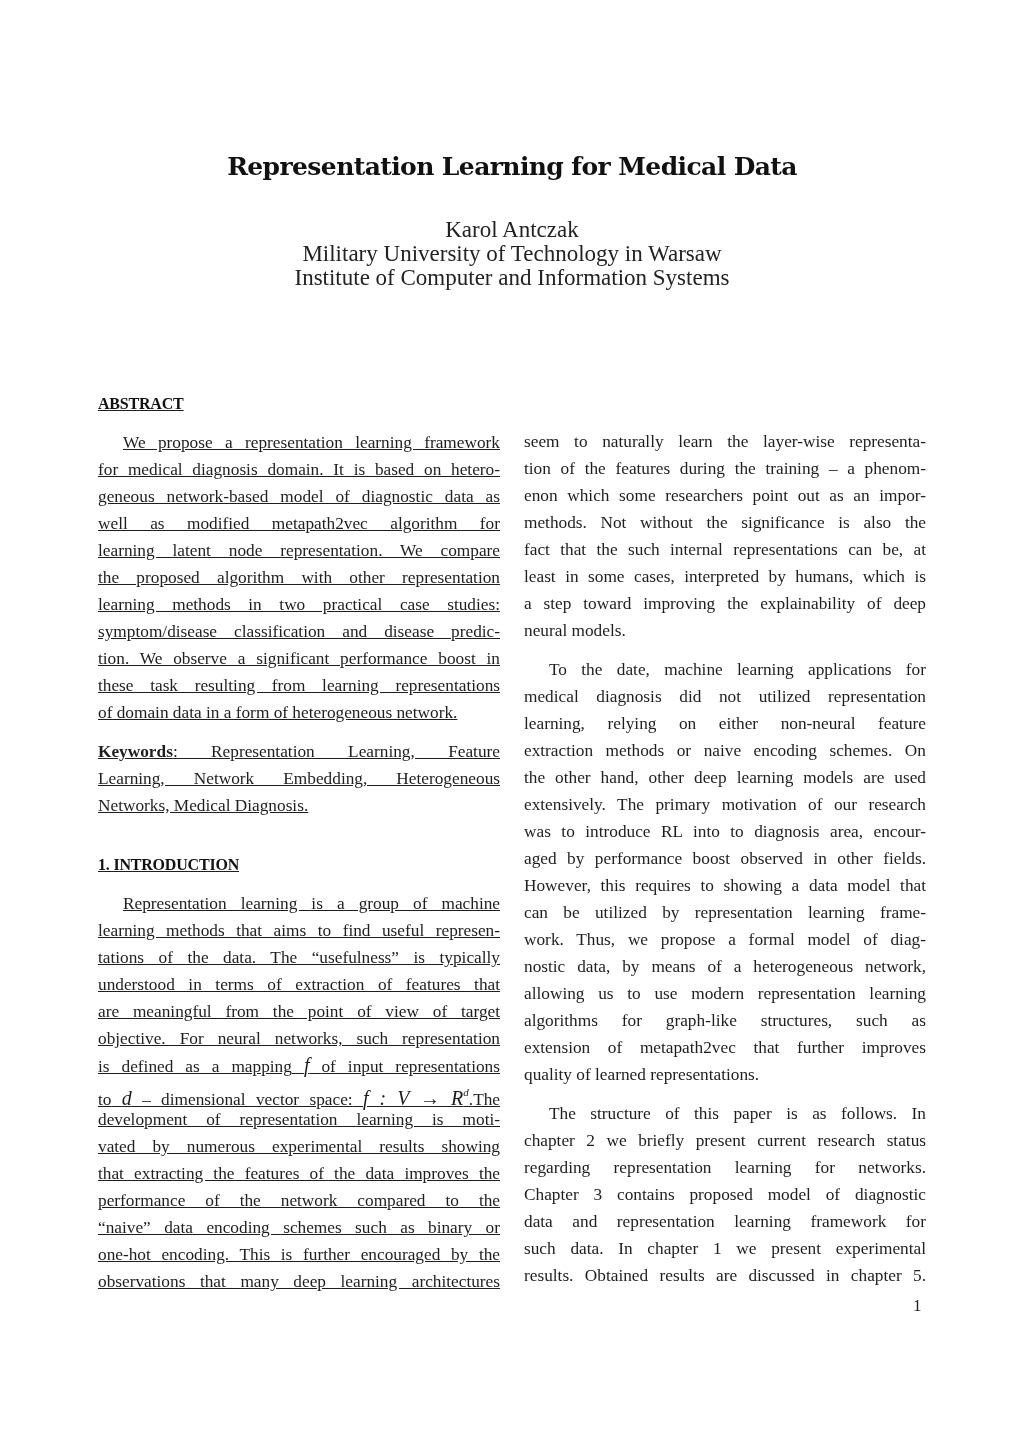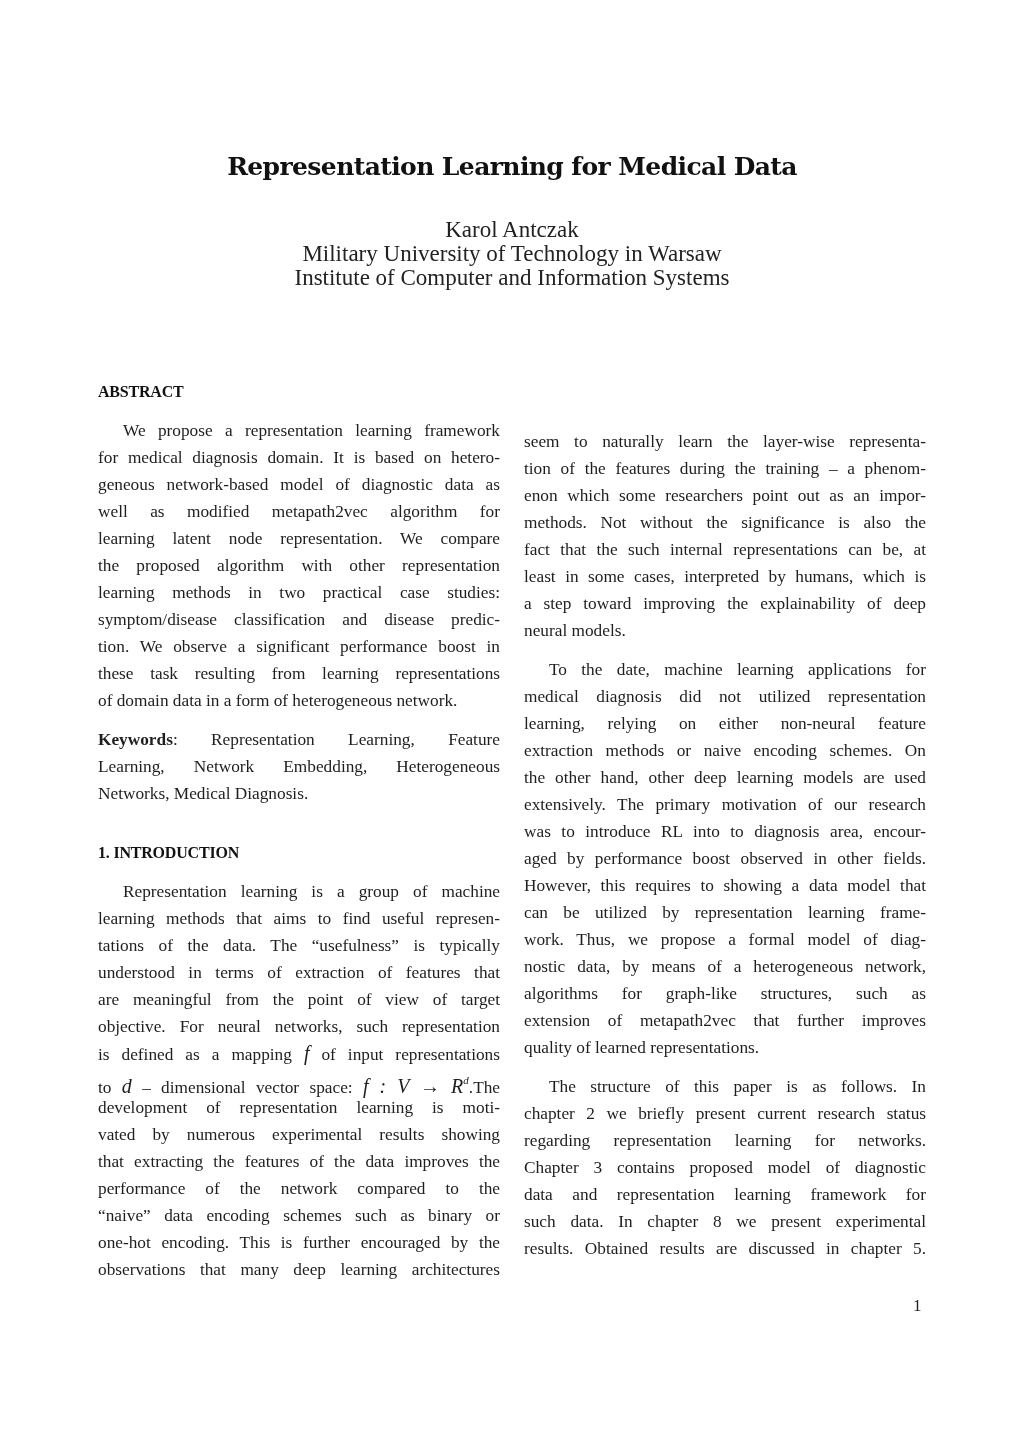--- a/index.html
+++ b/index.html
@@ -3,21 +3,21 @@
 <meta charset="utf-8">
 <style>
   html, body { margin: 0; padding: 0; background: #ffffff; }
   body { width: 1024px; height: 1448px; position: relative; overflow: hidden;
          font-family: "DejaVu Serif", "Liberation Serif", serif; color: #1a1a1a; }
   .title { position: absolute; top: 152px; left: 0; width: 1024px; text-align: center;
            font-family: "DejaVu Serif", serif; font-weight: bold; font-size: 25px; letter-spacing: -0.6px; color: #111; }
   .authors { position: absolute; top: 218px; left: 0; width: 1024px; text-align: center;
              font-family: "Liberation Serif", serif; font-size: 23px; line-height: 24px; color: #222; }
   .col { position: absolute; width: 402px; font-family: "Liberation Serif", serif; font-size: 17.3px; color: #1e1e1e; }
-  .col-left { left: 98px; top: 378px; }
+  .col-left { left: 98px; top: 390px; text-decoration: underline; }
   .col-right { left: 524px; top: 386px; margin-top: 42px; }
   .line { height: 27px; line-height: 27px; white-space: nowrap; text-align: justify; text-align-last: justify; overflow: visible; }
   .line.last { text-align-last: left; }
   .line.indent { padding-left: 25px; }
   .heading { font-weight: bold; font-size: 16px; height: 27px; line-height: 27px; letter-spacing: -0.2px; color: #111; }
   .gap { height: 12px; }
   .gap-lg { height: 20px; }
   .math { font-style: italic; font-size: 20px; }
   .sup { font-style: italic; font-size: 11px; vertical-align: 9px; }
   .pagenum { position: absolute; top: 1296px; left: 913px; font-family: "Liberation Serif", serif; font-size: 17px; color: #222; }
@@ -109,29 +109,30 @@
       <div class="line">learning, relying on either non-neural feature</div>
       <div class="line">extraction methods or naive encoding schemes. On</div>
       <div class="line">the other hand, other deep learning models are used</div>
       <div class="line">extensively. The primary motivation of our research</div>
       <div class="line">was to introduce RL into to diagnosis area, encour-</div>
       <div class="line">aged by performance boost observed in other fields.</div>
       <div class="line">However, this requires to showing a data model that</div>
       <div class="line">can be utilized by representation learning frame-</div>
       <div class="line">work. Thus, we propose a formal model of diag-</div>
       <div class="line">nostic data, by means of a heterogeneous network,</div>
+      <div class="line">allowing us to use modern representation learning</div>
       <div class="line">algorithms for graph-like structures, such as</div>
       <div class="line">extension of metapath2vec that further improves</div>
       <div class="line last">quality of learned representations.</div>
     </div>
   <div class="gap"></div>
   <div id="rc-p3">
       <div class="line indent">The structure of this paper is as follows. In</div>
       <div class="line">chapter 2 we briefly present current research status</div>
       <div class="line">regarding representation learning for networks.</div>
       <div class="line">Chapter 3 contains proposed model of diagnostic</div>
       <div class="line">data and representation learning framework for</div>
-      <div class="line">such data. In chapter 8 we present experimental</div>
+      <div class="line">such data. In chapter 1 we present experimental</div>
       <div class="line">results. Obtained results are discussed in chapter 5.</div>
     </div>
 </div>
 
 <div class="pagenum">1</div>
 
 </body></html>

